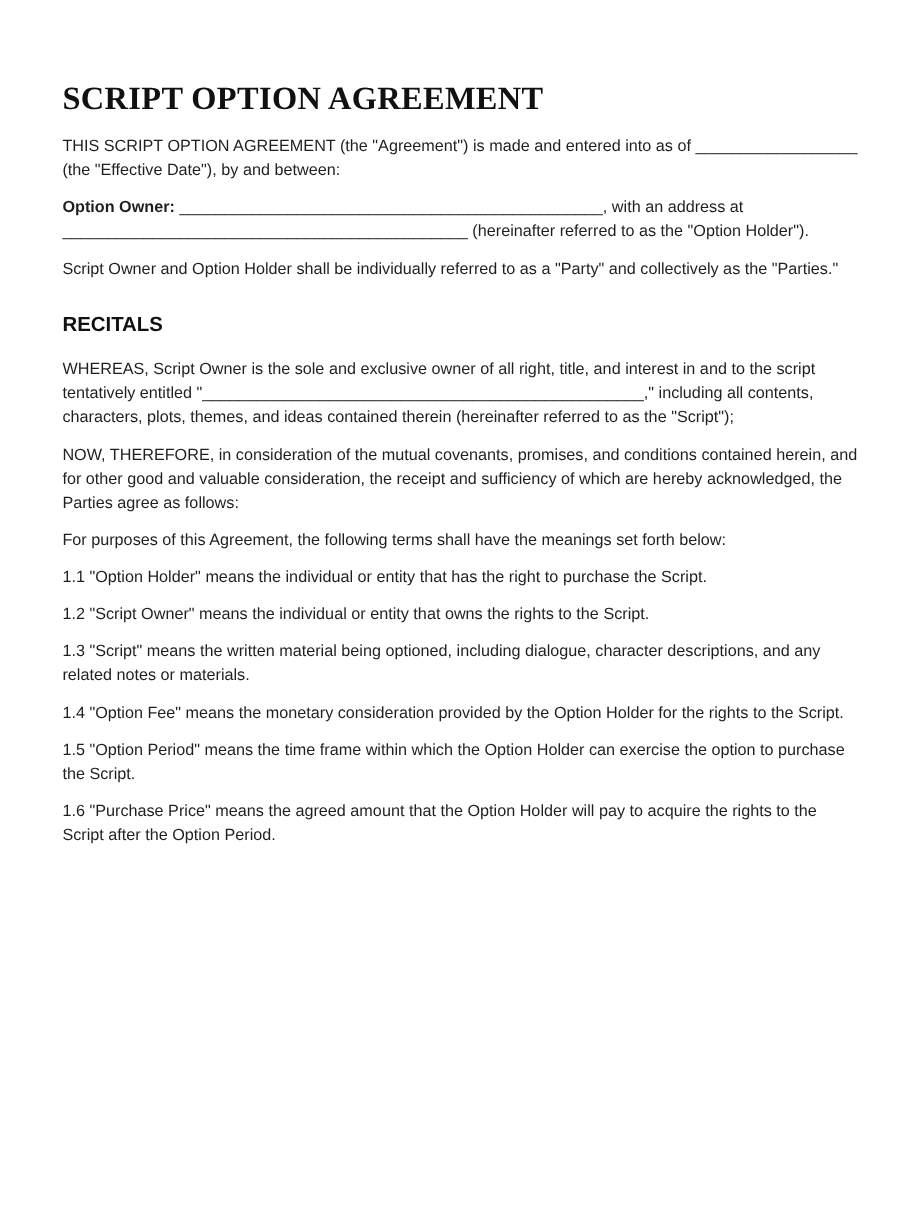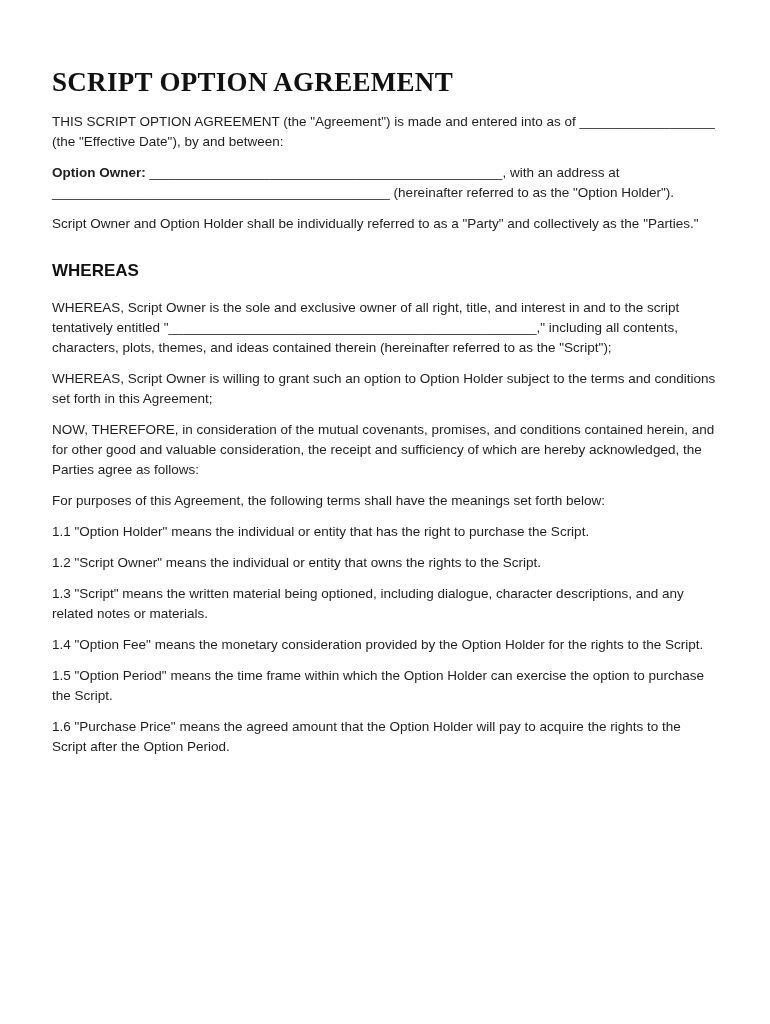--- a/index.html
+++ b/index.html
@@ -50,24 +50,23 @@
 
   <h1 class="doc-title">SCRIPT OPTION AGREEMENT</h1>
 
   <p class="para">THIS SCRIPT OPTION AGREEMENT (the "Agreement") is made and entered into as of __________________ (the "Effective Date"), by and between:</p>
 
 
   <p class="para"><strong>Option Owner:</strong><span> _______________________________________________, with an address at _____________________________________________ (hereinafter referred to as the "Option Holder").</span></p>
 
   <p class="para">Script Owner and Option Holder shall be individually referred to as a "Party" and collectively as the "Parties."</p>
 
-  <h2 class="section-heading">WHEREAS</h2>
+  <h2 class="section-heading">RECITALS</h2>
 
   <p class="para">WHEREAS, Script Owner is the sole and exclusive owner of all right, title, and interest in and to the script tentatively entitled "_________________________________________________," including all contents, characters, plots, themes, and ideas contained therein (hereinafter referred to as the "Script");</p>
-  <p class="para">WHEREAS, Script Owner is willing to grant such an option to Option Holder subject to the terms and conditions set forth in this Agreement;</p>
   <p class="para">NOW, THEREFORE, in consideration of the mutual covenants, promises, and conditions contained herein, and for other good and valuable consideration, the receipt and sufficiency of which are hereby acknowledged, the Parties agree as follows:</p>
 
 
   <p class="para">For purposes of this Agreement, the following terms shall have the meanings set forth below:</p>
 
   <p class="para">1.1 "Option Holder" means the individual or entity that has the right to purchase the Script.</p>
   <p class="para">1.2 "Script Owner" means the individual or entity that owns the rights to the Script.</p>
   <p class="para">1.3 "Script" means the written material being optioned, including dialogue, character descriptions, and any related notes or materials.</p>
   <p class="para">1.4 "Option Fee" means the monetary consideration provided by the Option Holder for the rights to the Script.</p>
   <p class="para">1.5 "Option Period" means the time frame within which the Option Holder can exercise the option to purchase the Script.</p>

